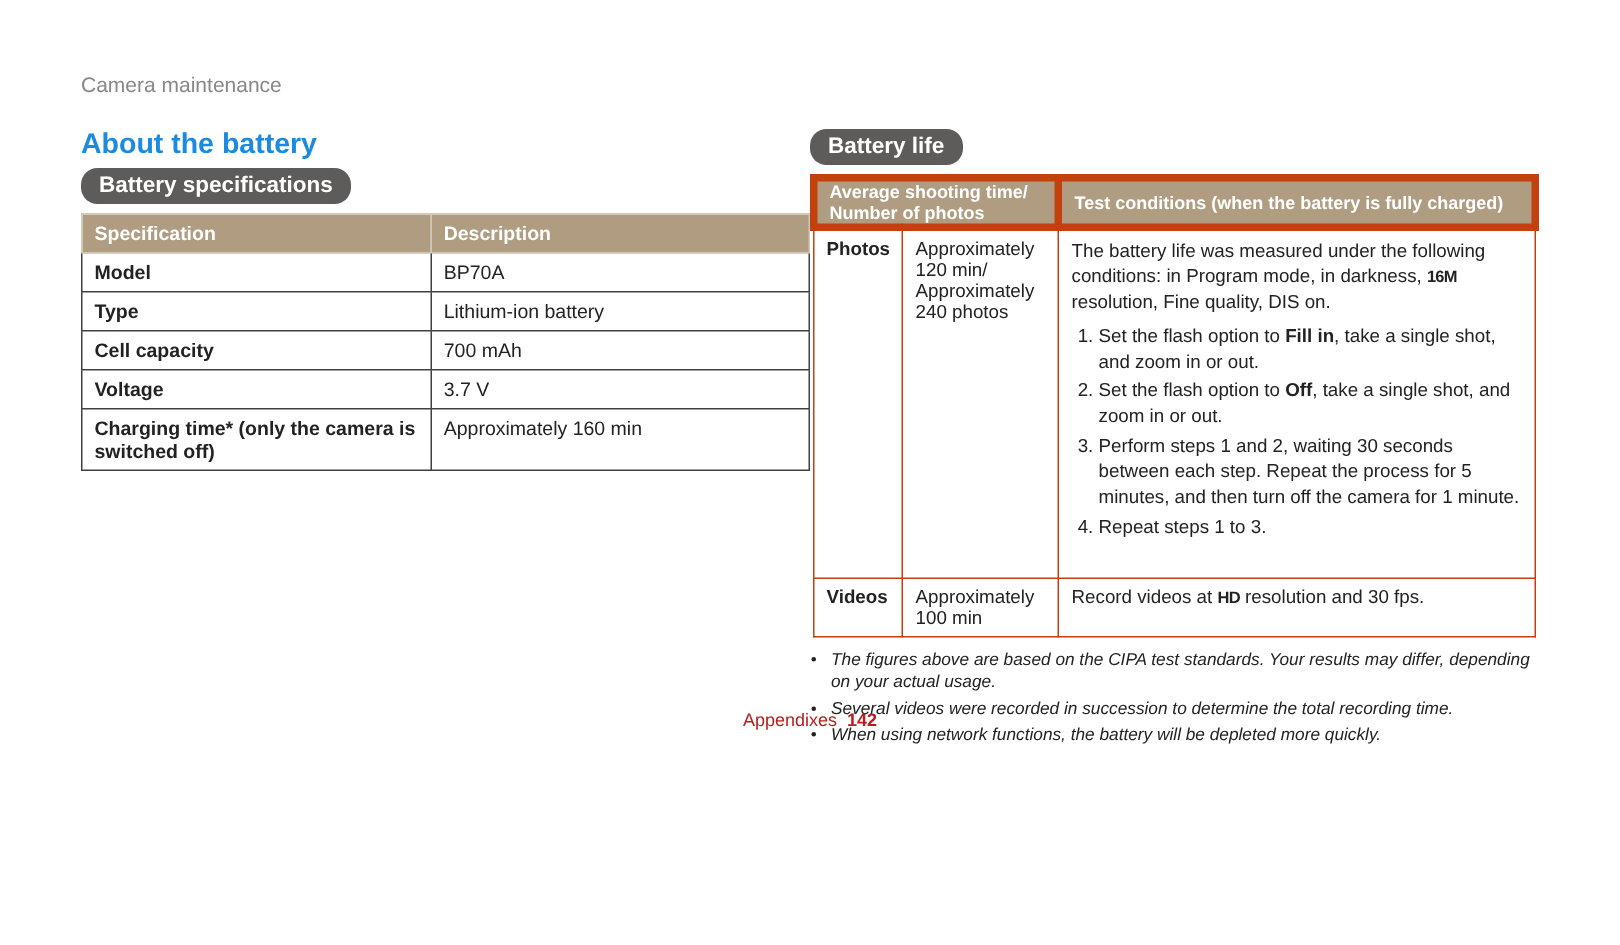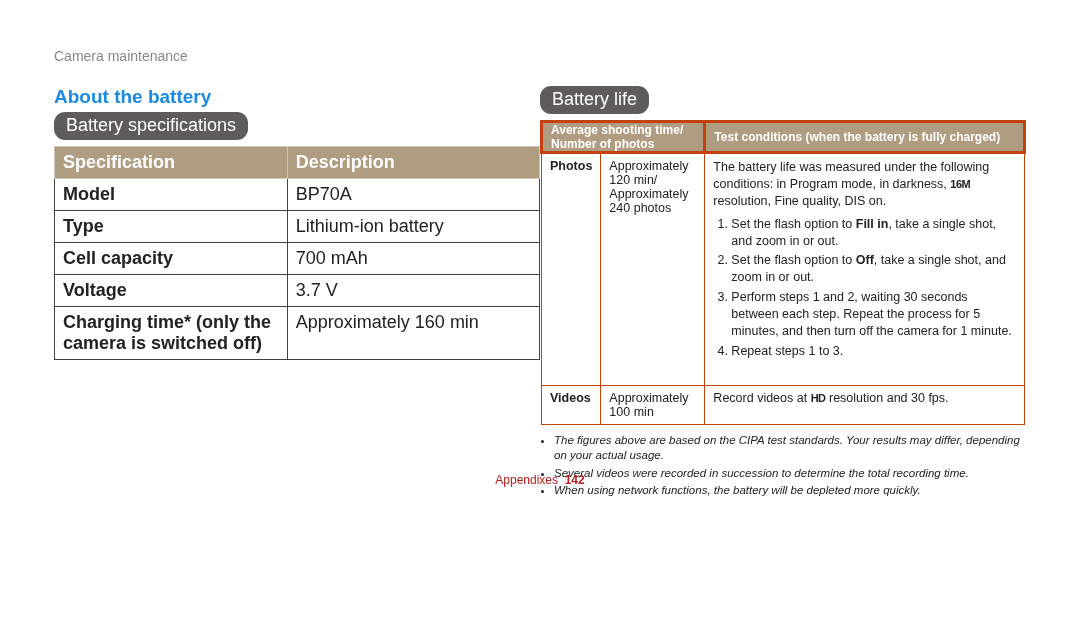--- a/index.html
+++ b/index.html
@@ -31,30 +31,30 @@
     margin: 0 0 4px 0;
   }
   .intro {
     margin: 0 0 12px 0;
     font-size: 13px;
   }
   .pill {
     display: inline-block;
     background: #5d5c5a;
     color: #fff;
-    font-weight: 400;
-    font-size: 18px;
+    font-weight: 700;
+    font-size: 15px;
     padding: 3px 12px 4px 12px;
     border-radius: 11px;
     margin-bottom: 6px;
   }
   table.spec {
     width: 100%;
     border-collapse: collapse;
-    font-size: 18px;
+    font-size: 13px;
     border-radius: 28px;
   }
   table.spec th {
     background: #b09d81;
     color: #fff;
     font-weight: 700;
     text-align: left;
     padding: 5px 8px;
     border: 1px solid #cfc7b8;
   }
@@ -73,21 +73,21 @@
     width: 100%;
     border-collapse: collapse;
     font-size: 12.5px;
   }
   table.life th {
     background: #b09d81;
     color: #fff;
     font-weight: 700;
     text-align: left;
     padding: 0 8px;
-    border: 3px solid #c2410c;
+    border: 5px solid #c2410c;
     font-size: 12px;
   }
   table.life td {
     padding: 5px 8px;
     border: 1px solid #c2410c;
     vertical-align: top;
   }
   table.life td.rowlabel { font-weight: 700; width: 58px; }
   table.life td.shoot { width: 104px; }
   .cond-block { line-height: 1.35; }

